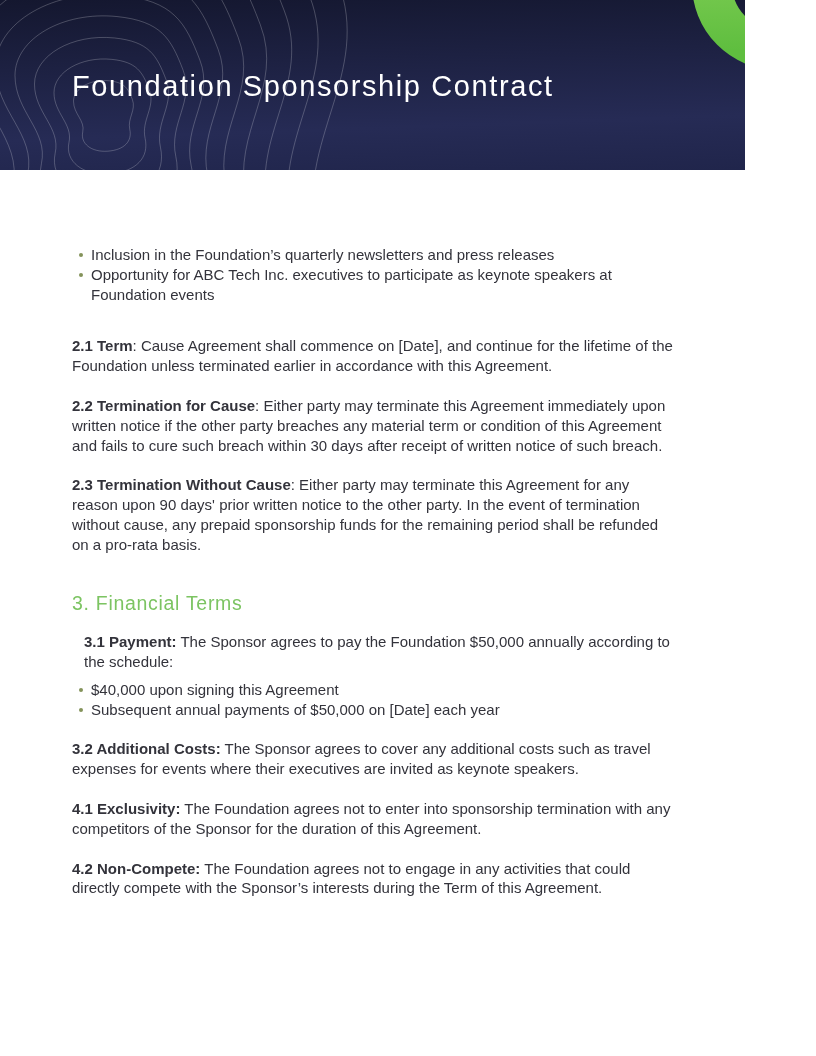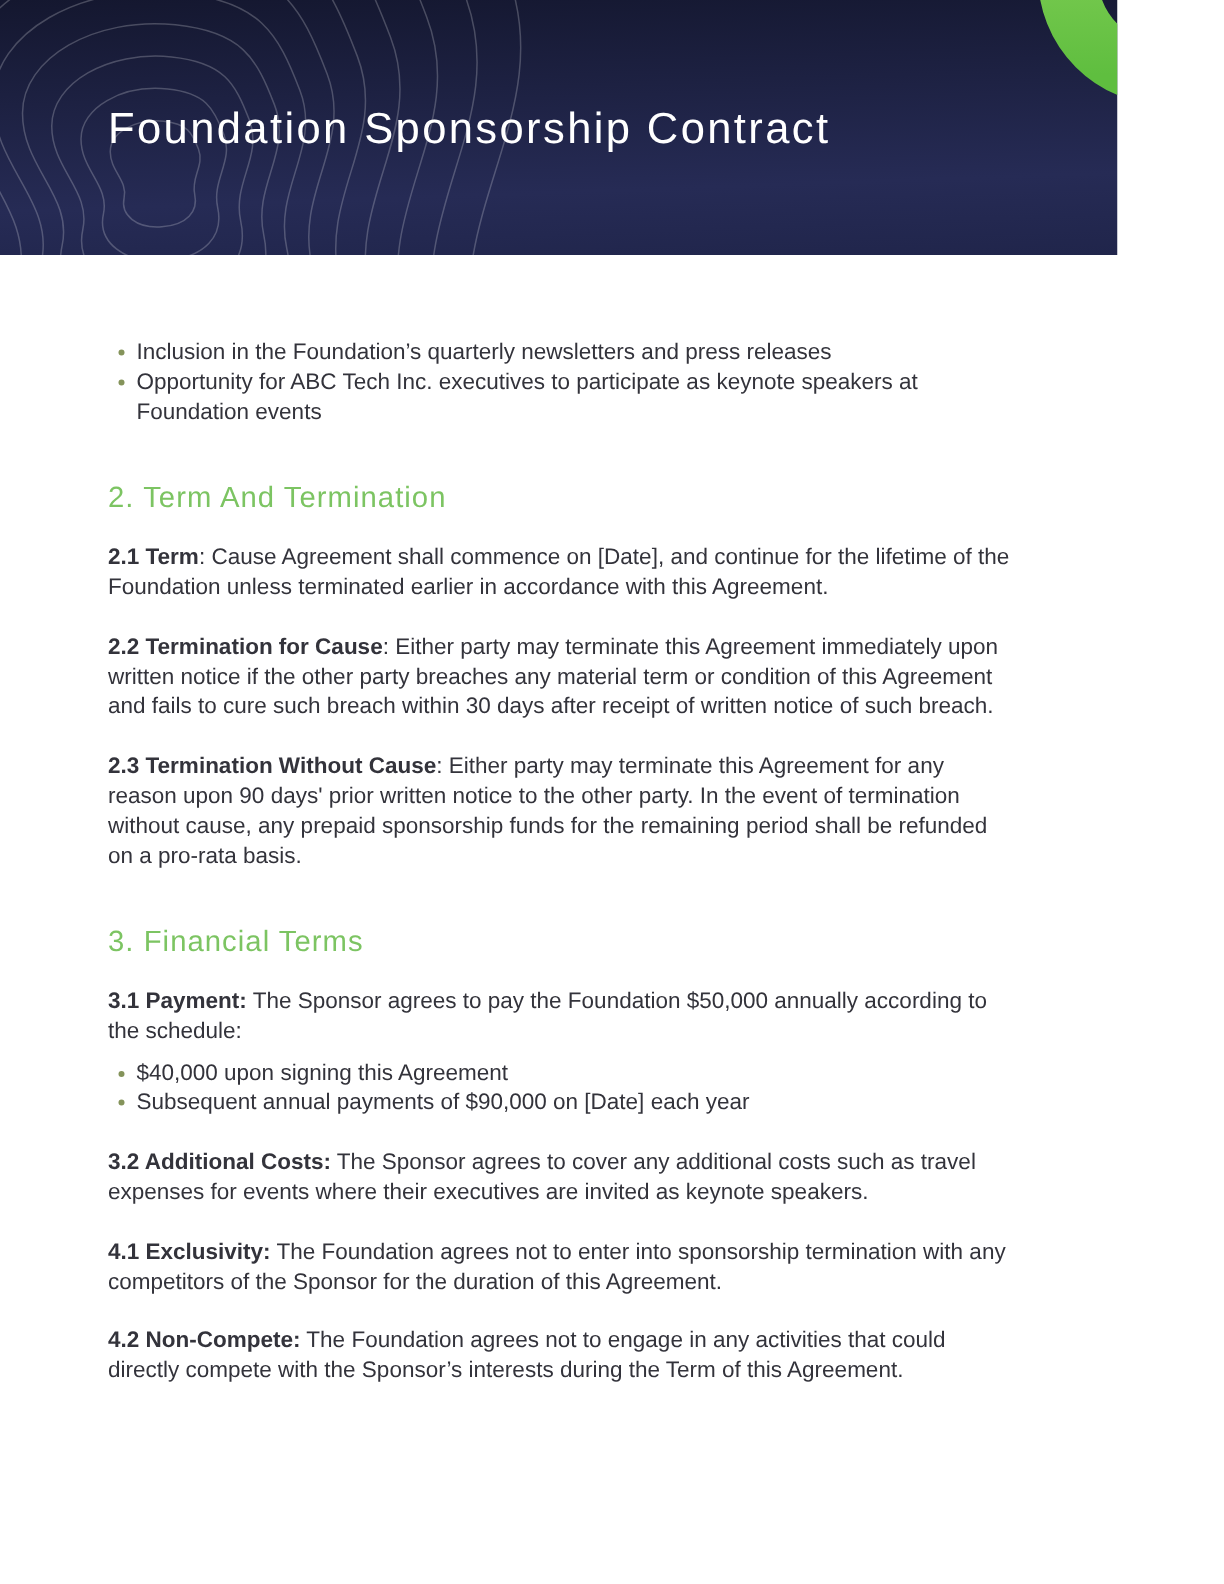--- a/index.html
+++ b/index.html
@@ -20,39 +20,39 @@
   .topo { fill: none; stroke: var(--contour_line, rgba(255,255,255,0.22)); stroke-width: 1; }
   .ring-s1 { stop-color: var(--ring_green_light, #8ed45e); }
   .ring-s2 { stop-color: var(--ring_green_dark, #5fbe3f); }
   .page-title {
     position: absolute; left: 72px; top: 70px; margin: 0;
     font-size: 29px; font-weight: 500; letter-spacing: 1.6px;
     color: #ffffff; white-space: nowrap;
   }
   
   .doc-body {
-    padding: 55px 68px 0 72px;
+    padding: 75px 68px 0 72px;
     color: var(--body_text, #33333b);
     font-size: 15px; line-height: 1.32;
   }
   ul.bullets { list-style: none; margin: 0 0 32px 0; padding: 0 0 0 6px; }
   ul.bullets li { position: relative; padding-left: 13px; margin: 0; }
   ul.bullets li::before {
     content: ""; position: absolute; left: 1px; top: 8px;
     width: 4px; height: 4px; border-radius: 50%;
     background: var(--bullet_dot, #84935a);
   }
   h2.section-heading {
     margin: 36px 0 16px 0;
     color: var(--accent_green, #7cc462);
     font-size: 19.5px; font-weight: 500; letter-spacing: 0.7px;
   }
   p.para { margin: 0 0 20px 0; }
   p.para b { font-weight: 700; }
-  p.schedule-intro { margin-bottom: 8px; }
+  p.schedule-intro { margin-bottom: 8px; margin-left: 12px; }
   ul.sub-bullets { margin: 0 0 20px 0; }
 </style>
 </head>
 <body>
 
 <div class="page">
 
   <header class="header">
     <svg class="header-decor" viewBox="0 0 816 170" xmlns="http://www.w3.org/2000/svg" aria-hidden="true">
       <defs>
@@ -81,32 +81,31 @@
   </header>
 
   <main class="doc-body">
 
     <ul class="bullets">
       <li>Inclusion in the Foundation’s quarterly newsletters and press releases</li>
       <li>Opportunity for ABC Tech Inc. executives to participate as keynote speakers at Foundation events</li>
     </ul>
 
     <section>
-      <h2 class="section-heading">2. Term And Termination</h2>
       <p class="para"><b>2.1 Term</b><span>: Cause Agreement shall commence on [Date], and continue for the lifetime of the Foundation unless terminated earlier in accordance with this Agreement.</span></p>
       <p class="para"><b>2.2 Termination for Cause</b><span>: Either party may terminate this Agreement immediately upon written notice if the other party breaches any material term or condition of this Agreement and fails to cure such breach within 30 days after receipt of written notice of such breach.</span></p>
       <p class="para"><b>2.3 Termination Without Cause</b><span>: Either party may terminate this Agreement for any reason upon 90 days' prior written notice to the other party. In the event of termination without cause, any prepaid sponsorship funds for the remaining period shall be refunded on a pro-rata basis.</span></p>
     </section>
 
     <section>
       <h2 class="section-heading">3. Financial Terms</h2>
       <p class="para schedule-intro"><b>3.1 Payment:</b><span> The Sponsor agrees to pay the Foundation $50,000 annually according to the schedule:</span></p>
       <ul class="bullets sub-bullets">
         <li>$40,000 upon signing this Agreement</li>
-        <li>Subsequent annual payments of $90,000 on [Date] each year</li>
+        <li>Subsequent annual payments of $50,000 on [Date] each year</li>
       </ul>
       <p class="para"><b>3.2 Additional Costs:</b><span> The Sponsor agrees to cover any additional costs such as travel expenses for events where their executives are invited as keynote speakers.</span></p>
     </section>
 
     <section>
       <p class="para"><b>4.1 Exclusivity:</b><span> The Foundation agrees not to enter into sponsorship termination with any competitors of the Sponsor for the duration of this Agreement.</span></p>
       <p class="para"><b>4.2 Non-Compete:</b><span> The Foundation agrees not to engage in any activities that could directly compete with the Sponsor’s interests during the Term of this Agreement.</span></p>
     </section>
 
   </main>

